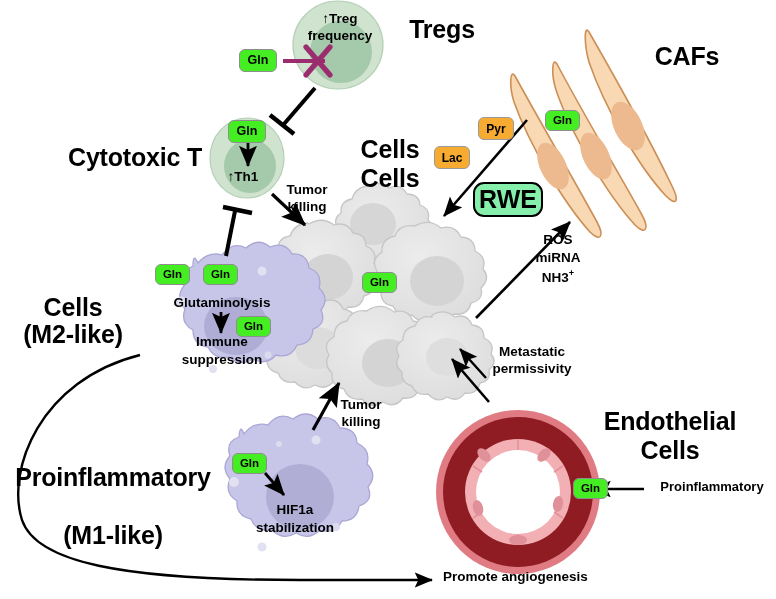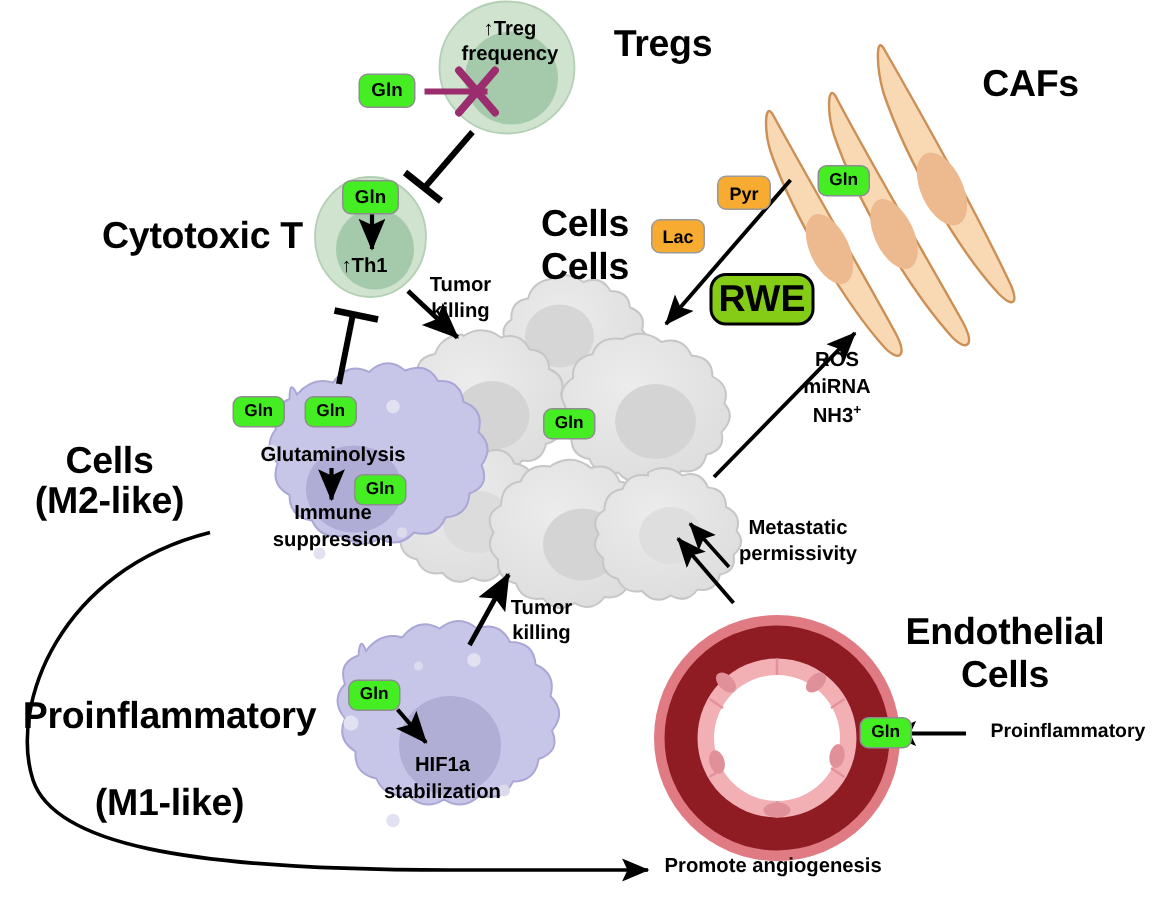--- a/index.html
+++ b/index.html
@@ -69,21 +69,21 @@
     background: #f7ab30;
     border: 1.2px solid #9a9a9a;
     width: 36px;
     height: 23px;
     font-size: 12px;
   }
   .rwe-box {
     position: absolute;
     border: 2.6px solid #000000;
     border-radius: 11px;
-    background: #84cc16;
+    background: #86efac;
     font-family: "Liberation Sans", sans-serif;
     font-weight: bold;
     font-size: 25px;
     color: #000000;
     display: flex;
     align-items: center;
     justify-content: center;
     box-sizing: border-box;
   }
   .sup {

